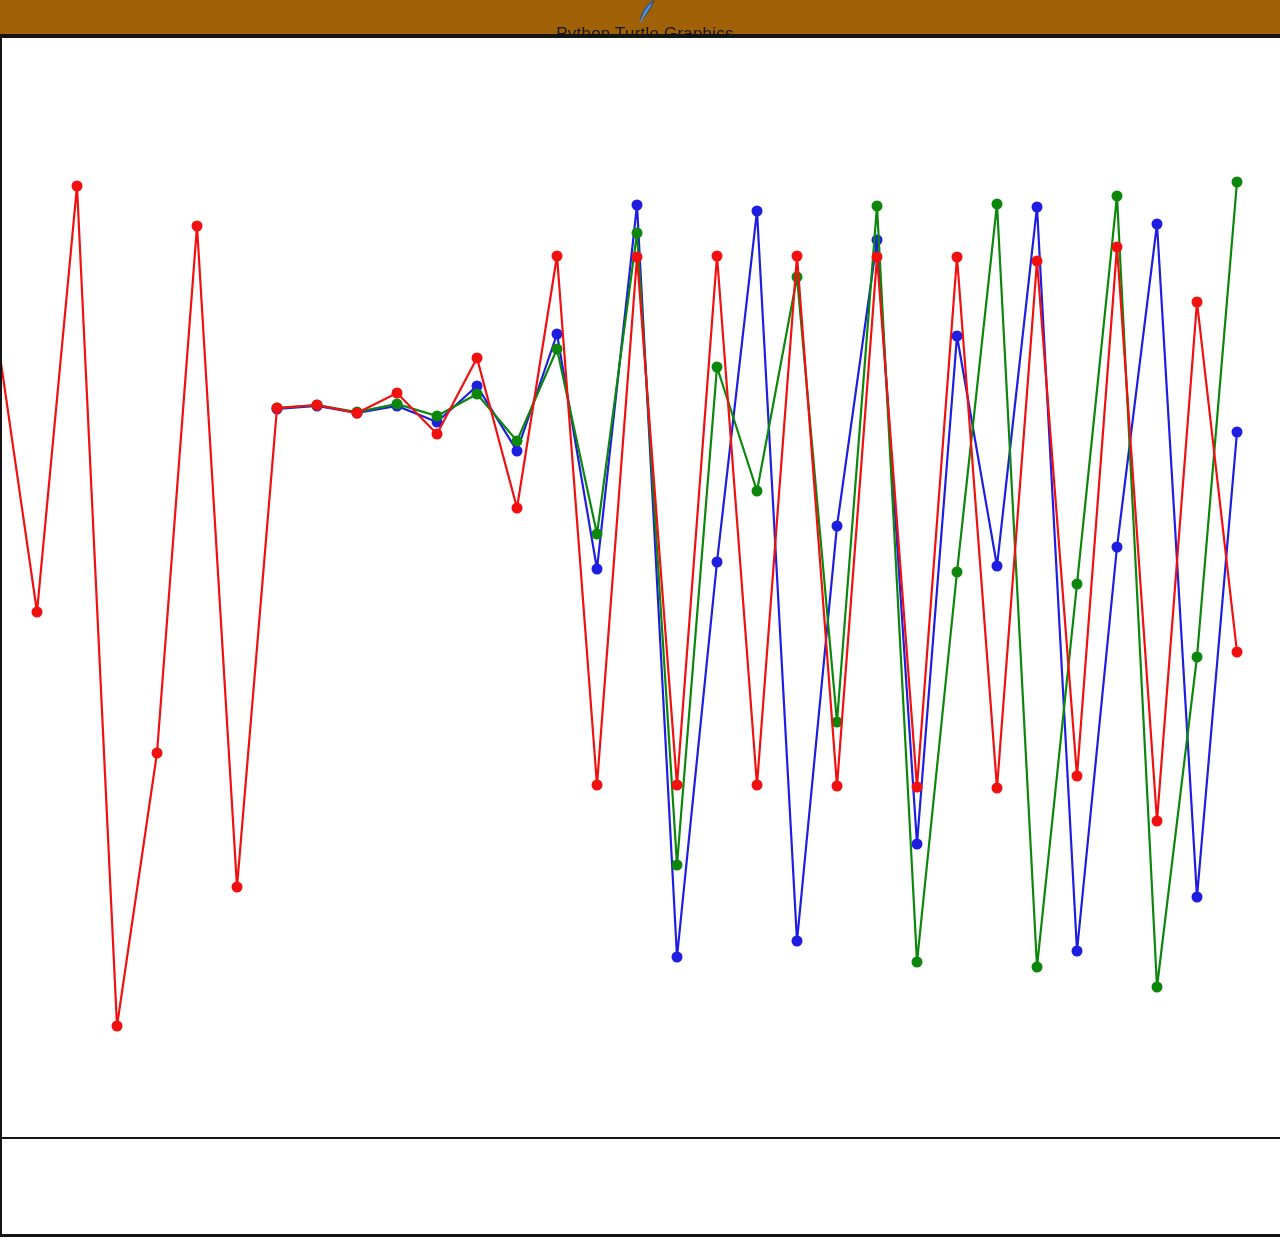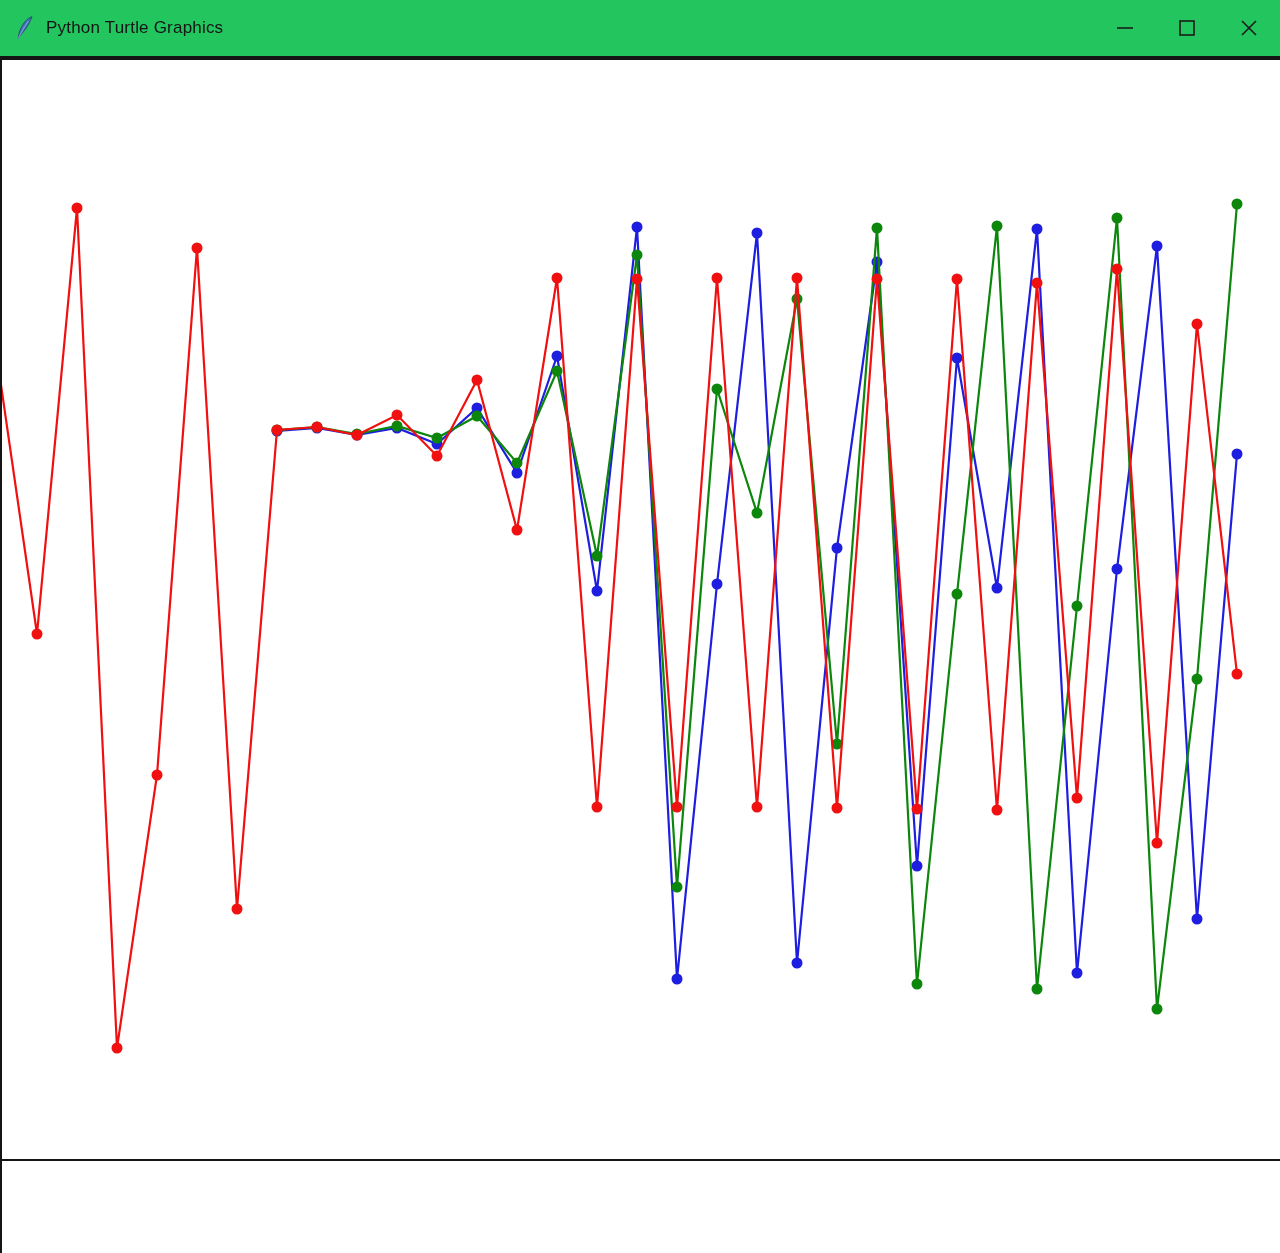--- a/index.html
+++ b/index.html
@@ -4,25 +4,26 @@
 <style>
   html,body{margin:0;padding:0;}
   body{
     width:1280px;height:1253px;
     background:#ffffff;
     font-family:"Liberation Sans", sans-serif;
     overflow:hidden;
     position:relative;
   }
   .titlebar{
-    height:56px;
-    background:#22c55e;
+    height:34px;
+    background:#a16207;
     display:flex;
     align-items:center;
     position:relative;
+    flex-direction:column;
   }
   .app-icon{
     width:22px;height:26px;
     margin-left:14px;
     display:flex;align-items:center;justify-content:center;
   }
   .title-text{
     margin-left:10px;
     font-size:17px;
     color:#151515;

